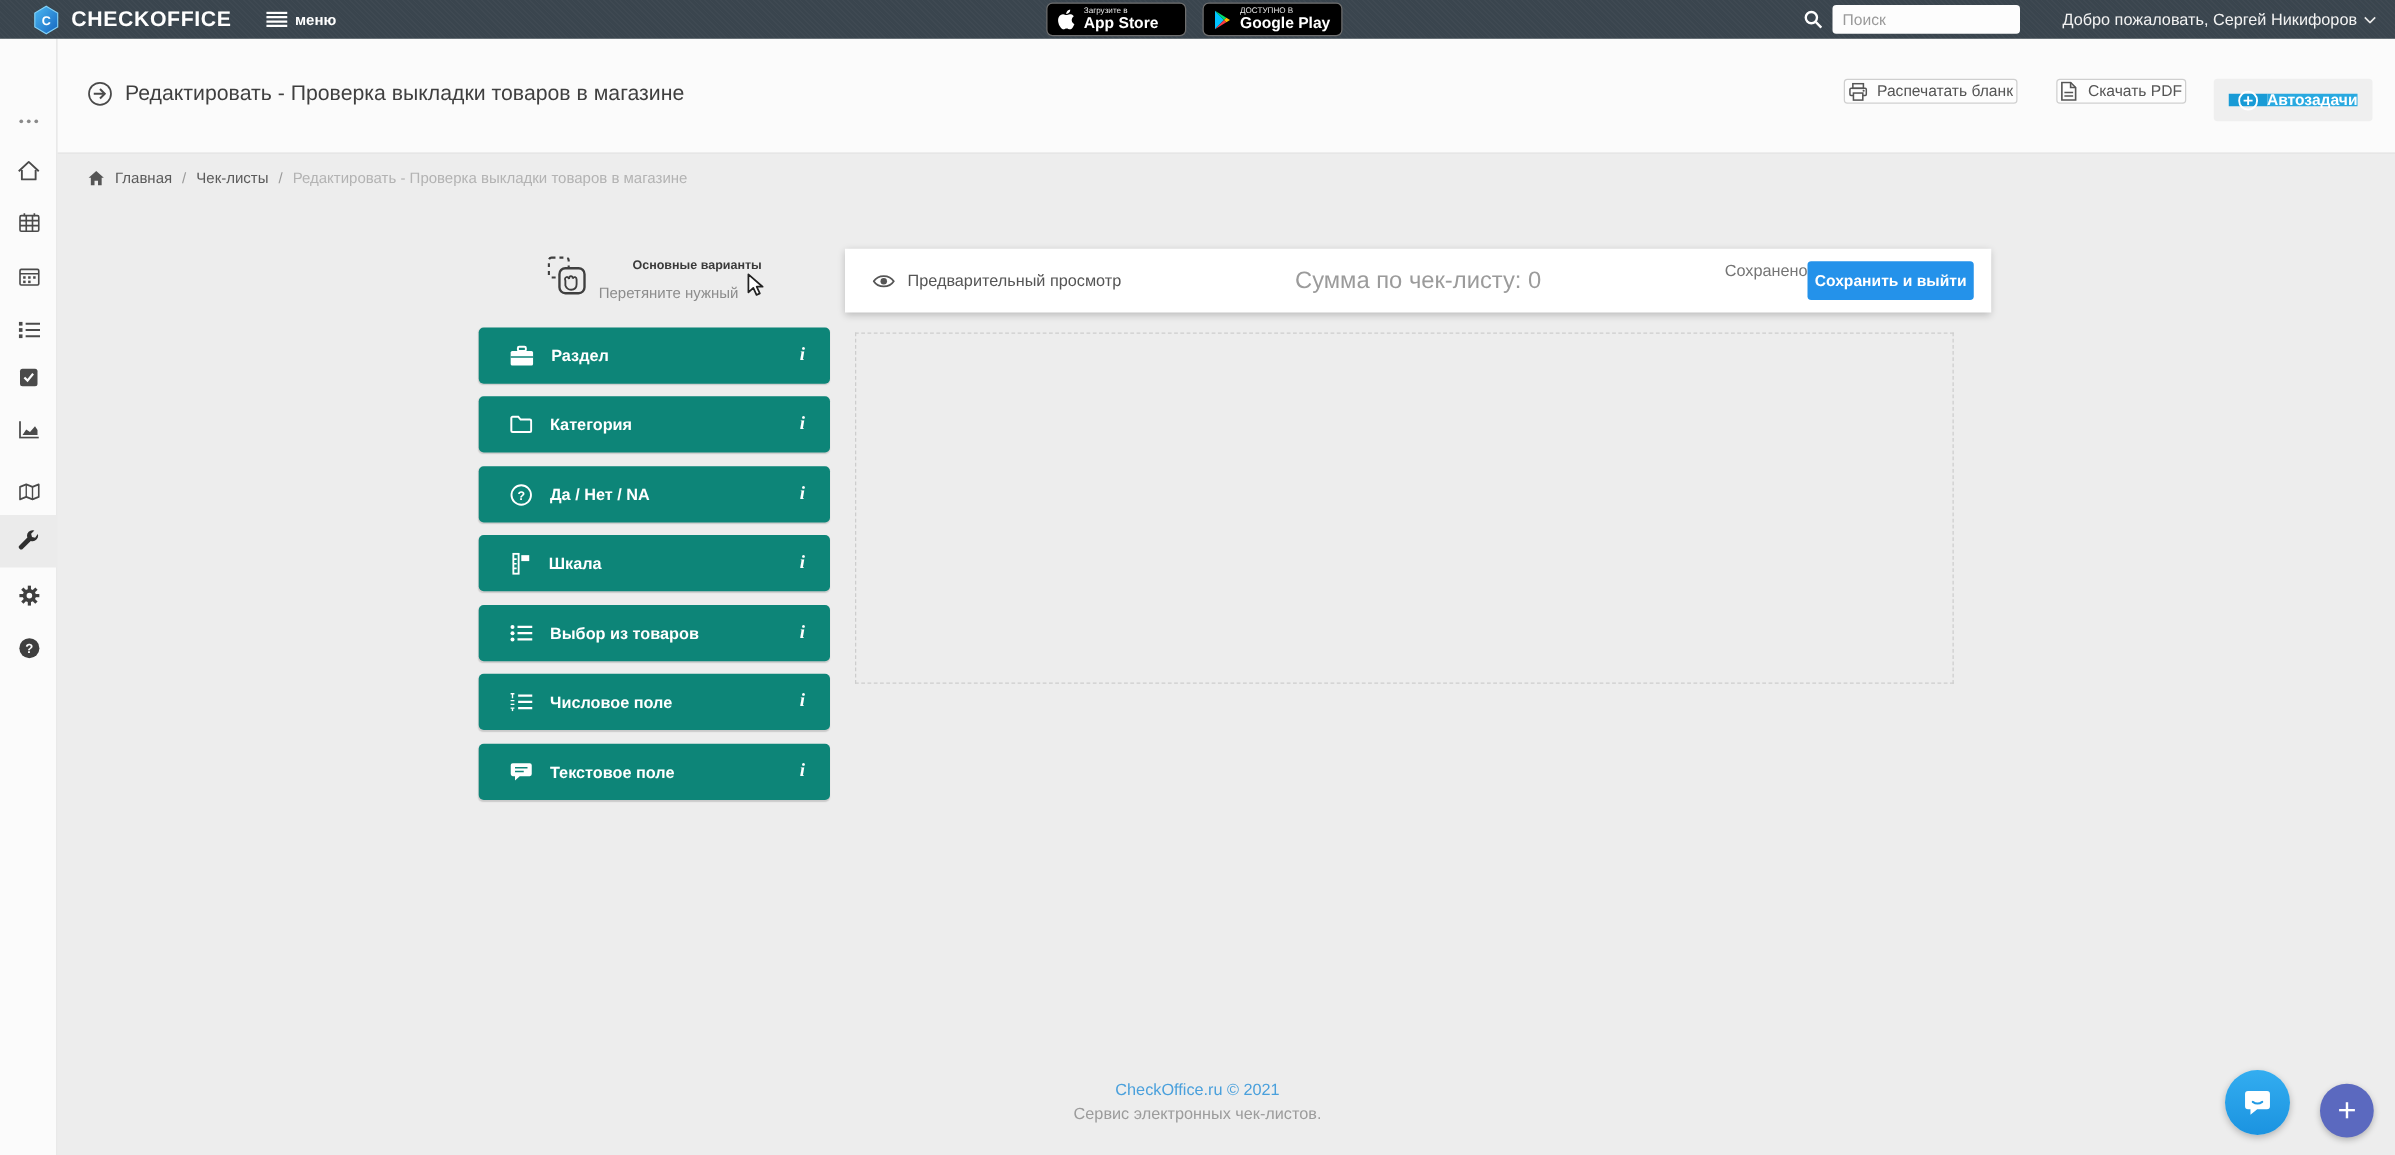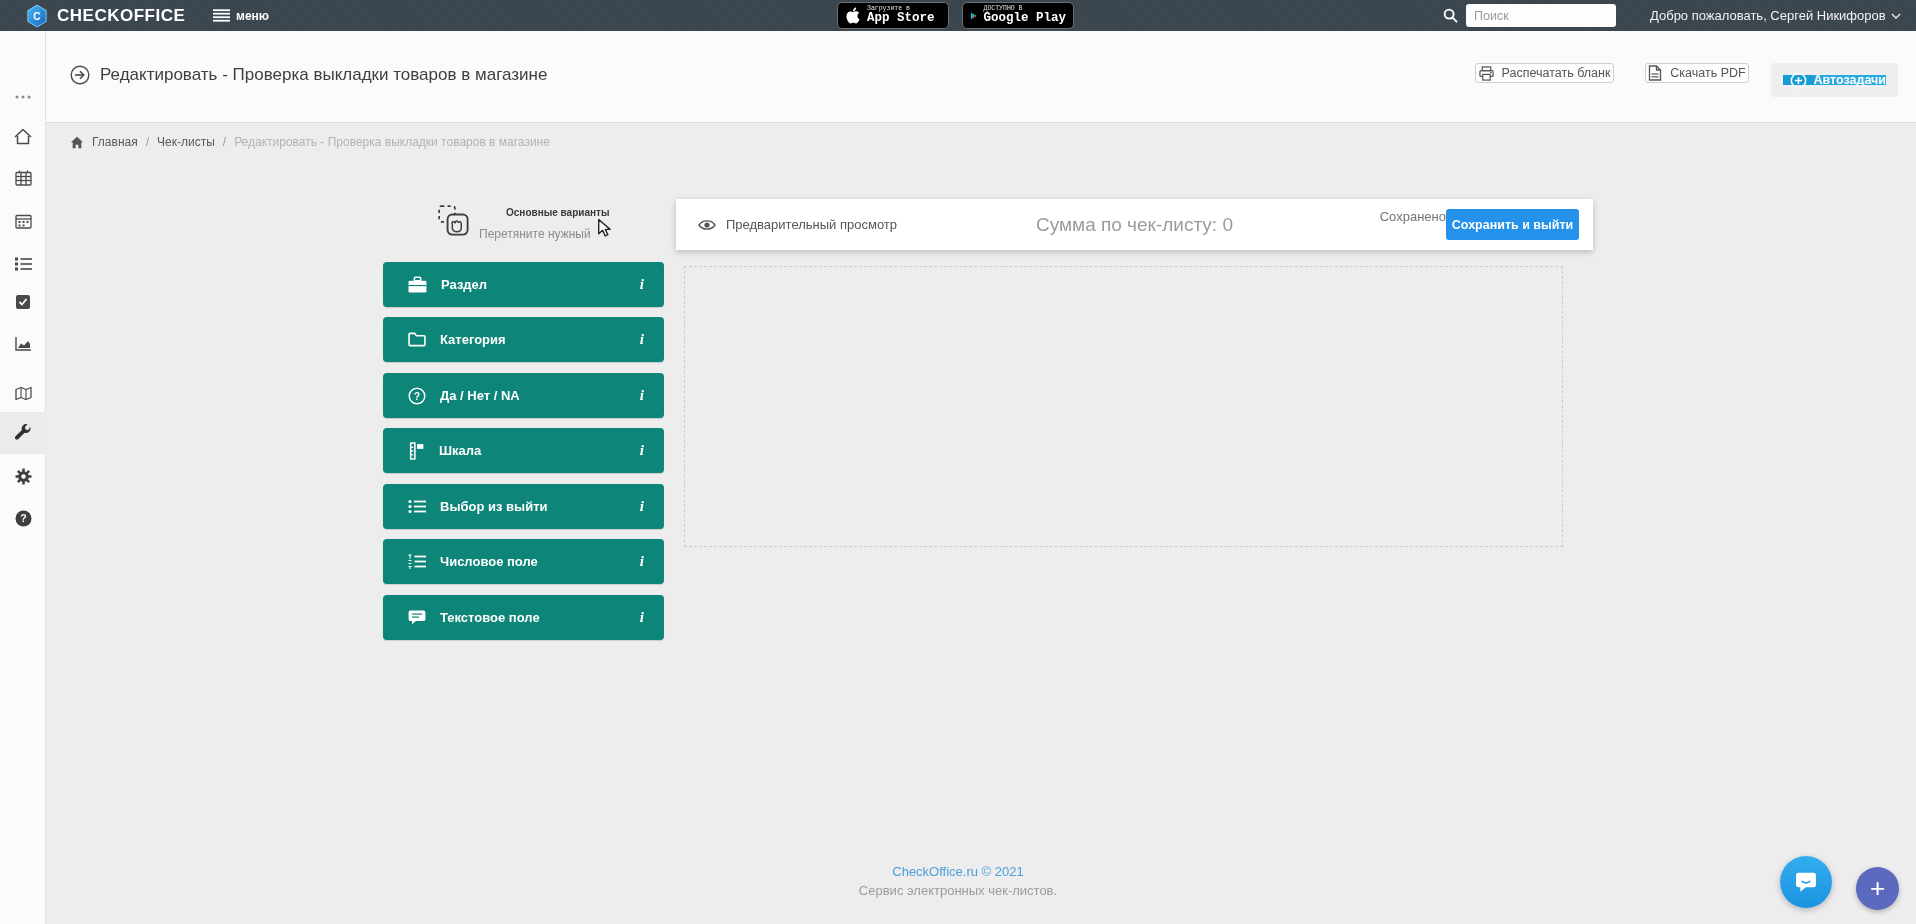--- a/index.html
+++ b/index.html
@@ -10,21 +10,21 @@
   .topbar { position:absolute; left:0; top:0; width:1916px; height:31px;
     background:#3a454e;
     background-image:repeating-linear-gradient(45deg, rgba(255,255,255,.025) 0 1px, transparent 1px 3px);
     z-index:50; }
   .brand { position:absolute; left:26px; top:0; height:31px; display:flex; align-items:center; gap:9px; }
   .brand-text { color:#fff; font-size:17px; font-weight:bold; letter-spacing:.5px; }
   .menu-btn { position:absolute; left:213px; top:0; height:31px; display:flex; align-items:center; gap:6px; cursor:pointer; }
   .menu-btn span { color:#fff; font-size:12px; font-weight:bold; }
   .store-badge { position:absolute; top:2px; height:27px; width:112px; background:#000;
     border:1px solid #6e6e6e; border-radius:5px; display:flex; align-items:center;
-    padding:0 7px; gap:6px; cursor:pointer;font-family:Liberation Mono, monospace; }
+    padding:0 7px; gap:6px; cursor:pointer; }
   .store-badge .txt { display:flex; flex-direction:column; line-height:1.05; }
   .store-badge .l1 { color:#e5e5e5; font-size:6.5px; }
   .store-badge .l2 { color:#fff; font-size:12.5px; font-weight:bold; white-space:nowrap; }
   .search-wrap { position:absolute; left:1443px; top:0; height:31px; display:flex; align-items:center; gap:8px; }
   .search-input { width:150px; height:23px; border:none; border-radius:3px; background:#fdfdfd;
     padding:0 8px; font-size:12.5px; color:#333; outline:none; }
   .search-input::placeholder { color:#9a9a9a; }
   .greeting { position:absolute; left:1650px; top:0; height:31px; display:flex; align-items:center;
     gap:5px; color:#f2f2f2; font-size:13px; cursor:pointer; }
 
@@ -378,21 +378,21 @@
         <circle cx="2" cy="2.5" r="1.6"></circle>
         <circle cx="2" cy="7.5" r="1.6"></circle>
         <circle cx="2" cy="12.5" r="1.6"></circle>
       </g>
     <g stroke="#fff" stroke-width="1.8">
         <line x1="6" y1="2.5" x2="18" y2="2.5"></line>
         <line x1="6" y1="7.5" x2="18" y2="7.5"></line>
         <line x1="6" y1="12.5" x2="18" y2="12.5"></line>
       </g>
   </svg>
-  <span class="tlabel">Выбор из выйти</span>
+  <span class="tlabel">Выбор из товаров</span>
   <span class="info">i</span>
 </button>
 
 <button class="tool-btn" style="top:539px;">
   <svg width="18" height="15" viewBox="0 0 18 15">
     <g stroke="#fff" stroke-width="1.1">
       <line x1="0.5" y1="1" x2="3.5" y2="1"></line>
         <line x1="2" y1="1" x2="2" y2="4.5"></line>
       <line x1="0.5" y1="6.5" x2="3.5" y2="6.5"></line>
         <line x1="0.5" y1="9.5" x2="3.5" y2="9.5"></line>

